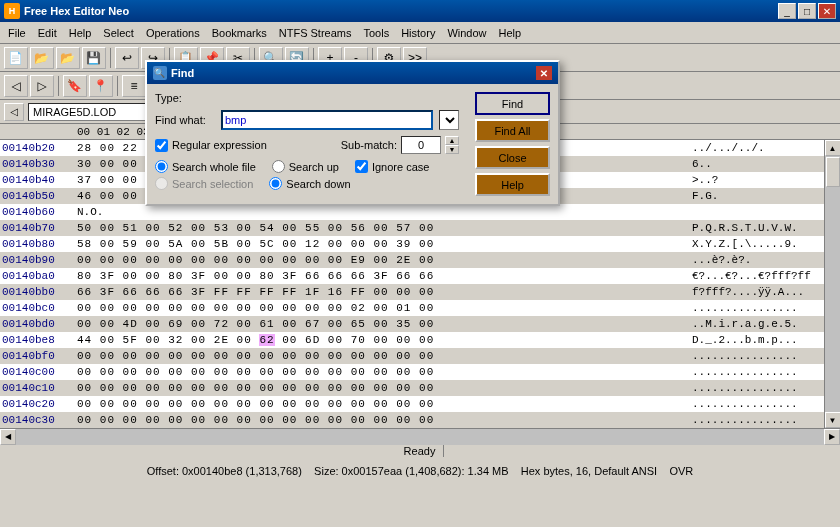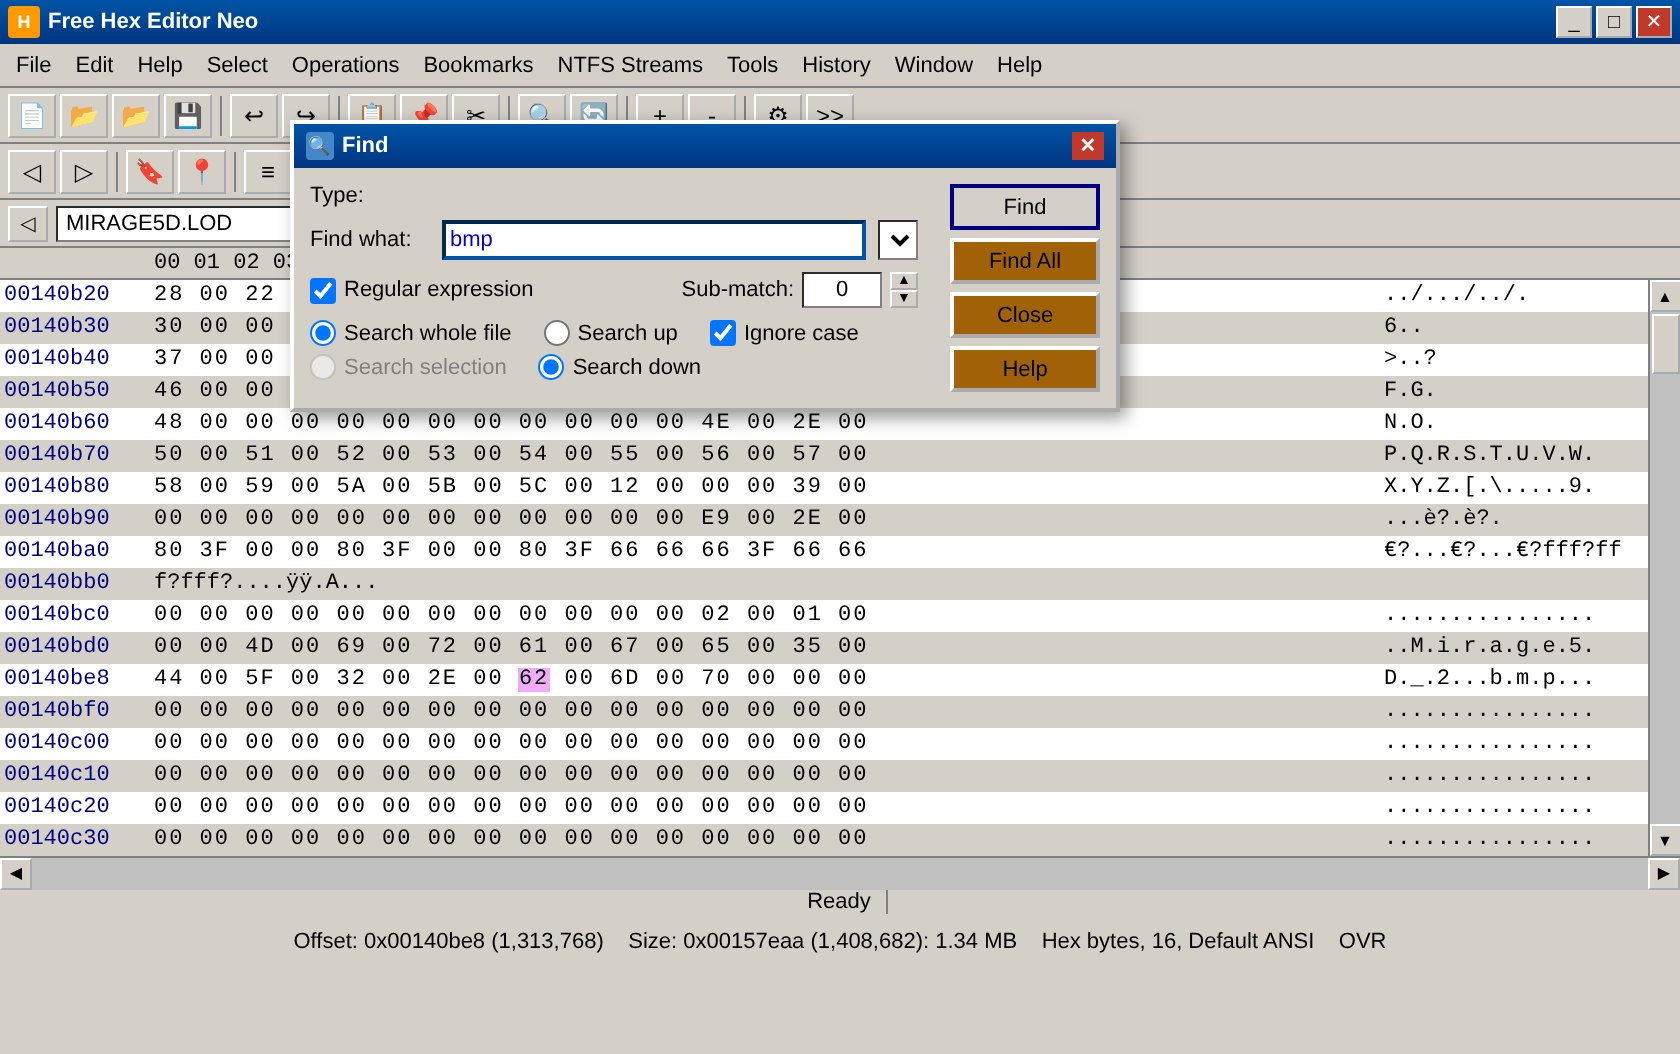--- a/index.html
+++ b/index.html
@@ -525,21 +525,20 @@
       <span class="hex-bytes">37 00 00 00 00 00 00 00 00 00 00 00 3E 00 2E 00</span>
       <span class="hex-ascii">&gt;..?</span>
     </div>
       <div class="hex-row">
       <span class="hex-addr">00140b50</span>
       <span class="hex-bytes">46 00 00 00 00 00 00 00 00 00 00 00 47 00 2E 00</span>
       <span class="hex-ascii">F.G.</span>
     </div>
       <div class="hex-row">
       <span class="hex-addr">00140b60</span>
-      <span class="hex-bytes">48 00 00 00 00 00 00 00 00 00 00 00 4E 00 2E 00</span>
       <span class="hex-ascii">N.O.</span>
     </div>
       <div class="hex-row">
       <span class="hex-addr">00140b70</span>
       <span class="hex-bytes">50 00 51 00 52 00 53 00 54 00 55 00 56 00 57 00</span>
       <span class="hex-ascii">P.Q.R.S.T.U.V.W.</span>
     </div>
       <div class="hex-row">
       <span class="hex-addr">00140b80</span>
       <span class="hex-bytes">58 00 59 00 5A 00 5B 00 5C 00 12 00 00 00 39 00</span>
@@ -550,20 +549,21 @@
       <span class="hex-bytes">00 00 00 00 00 00 00 00 00 00 00 00 E9 00 2E 00</span>
       <span class="hex-ascii">...è?.è?.</span>
     </div>
       <div class="hex-row">
       <span class="hex-addr">00140ba0</span>
       <span class="hex-bytes">80 3F 00 00 80 3F 00 00 80 3F 66 66 66 3F 66 66</span>
       <span class="hex-ascii">€?...€?...€?fff?ff</span>
     </div>
       <div class="hex-row">
       <span class="hex-addr">00140bb0</span>
+      <span class="hex-bytes">66 3F 66 66 66 3F FF FF FF FF 1F 16 FF 00 00 00</span>
       <span class="hex-ascii">f?fff?....ÿÿ.A...</span>
     </div>
       <div class="hex-row">
       <span class="hex-addr">00140bc0</span>
       <span class="hex-bytes">00 00 00 00 00 00 00 00 00 00 00 00 02 00 01 00</span>
       <span class="hex-ascii">................</span>
     </div>
       <div class="hex-row">
       <span class="hex-addr">00140bd0</span>
       <span class="hex-bytes">00 00 4D 00 69 00 72 00 61 00 67 00 65 00 35 00</span>

